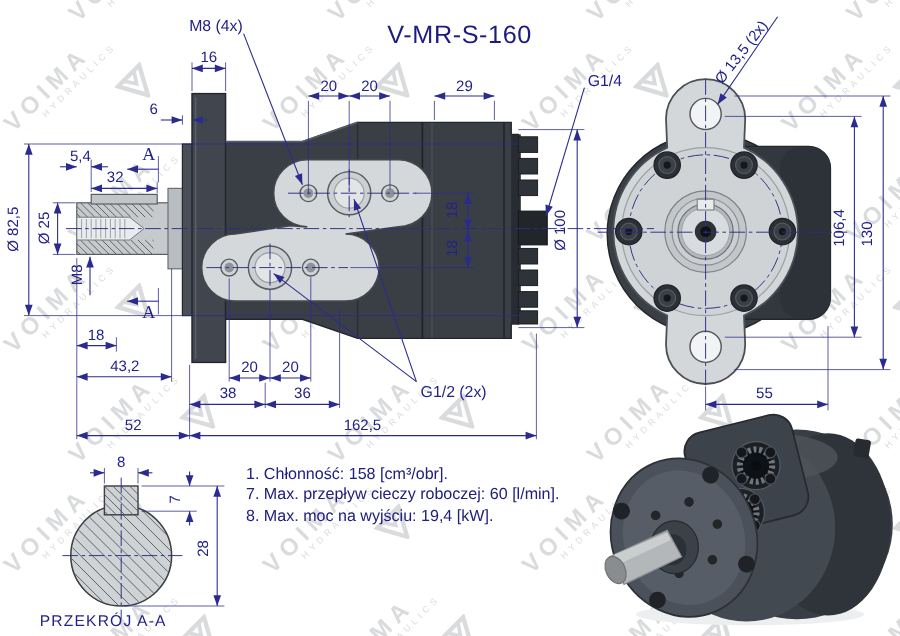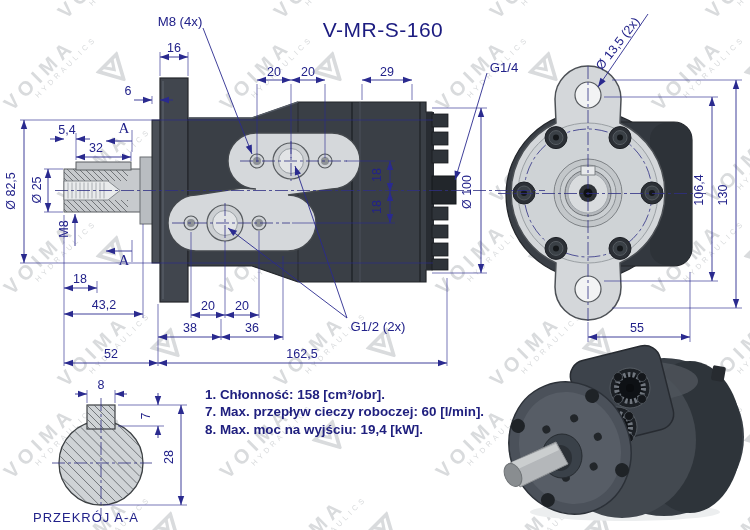--- a/index.html
+++ b/index.html
@@ -5,21 +5,21 @@
   html,body{margin:0;padding:0;background:#ffffff;}
   .stage{position:relative;width:750px;height:530px;overflow:hidden;background:#fff;
          font-family:"Liberation Sans",sans-serif;}
   .wm{position:absolute;z-index:0;transform:rotate(-45deg);color:#d9dbdd;white-space:nowrap;}
   .wm .b{font-size:20px;font-weight:bold;letter-spacing:5px;line-height:18px;}
   .wm .s{font-size:7.5px;letter-spacing:3.5px;margin-left:28px;}
   svg.draw{position:absolute;left:0;top:0;z-index:1;}
   .title{position:absolute;z-index:2;top:18px;left:0;width:750px;text-align:center;
          padding-left:16px;box-sizing:border-box;color:#1b1b80;font-size:21px;letter-spacing:.5px;}
   .specs{position:absolute;z-index:2;left:205px;top:386px;color:#20207f;
-         font-size:13.4px;line-height:17.3px;font-weight:bold;}
+         font-size:13.4px;line-height:17.3px;}
   
   .dim{stroke:#2a2a8f;stroke-width:0.9;fill:none;}
   .ext{stroke:#2a2a8f;stroke-width:0.75;fill:none;opacity:.85;}
   .cl{stroke:#2e2e84;stroke-width:0.8;fill:none;stroke-dasharray:13 3 3 3;}
   .hatch{stroke:#5a5e62;stroke-width:0.8;}
   .thr{stroke:#9aa0a5;stroke-width:0.8;}
   .arw{fill:#2a2a8f;stroke:none;}
   text.dt{fill:#22228a;font-size:12.5px;text-anchor:middle;font-family:"Liberation Sans",sans-serif;}
   text.lbl{font-size:13.2px;}
   text.ser{font-family:"Liberation Serif",serif;font-size:15px;}

